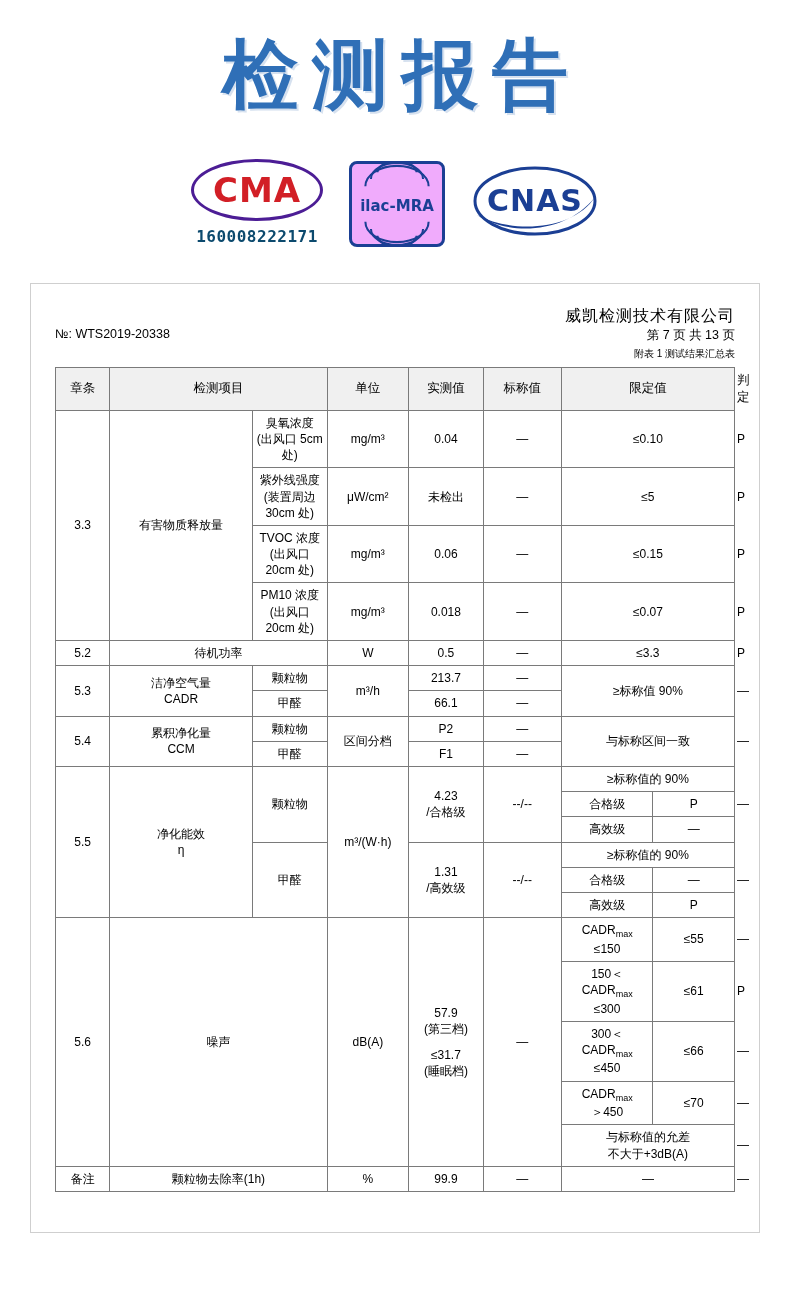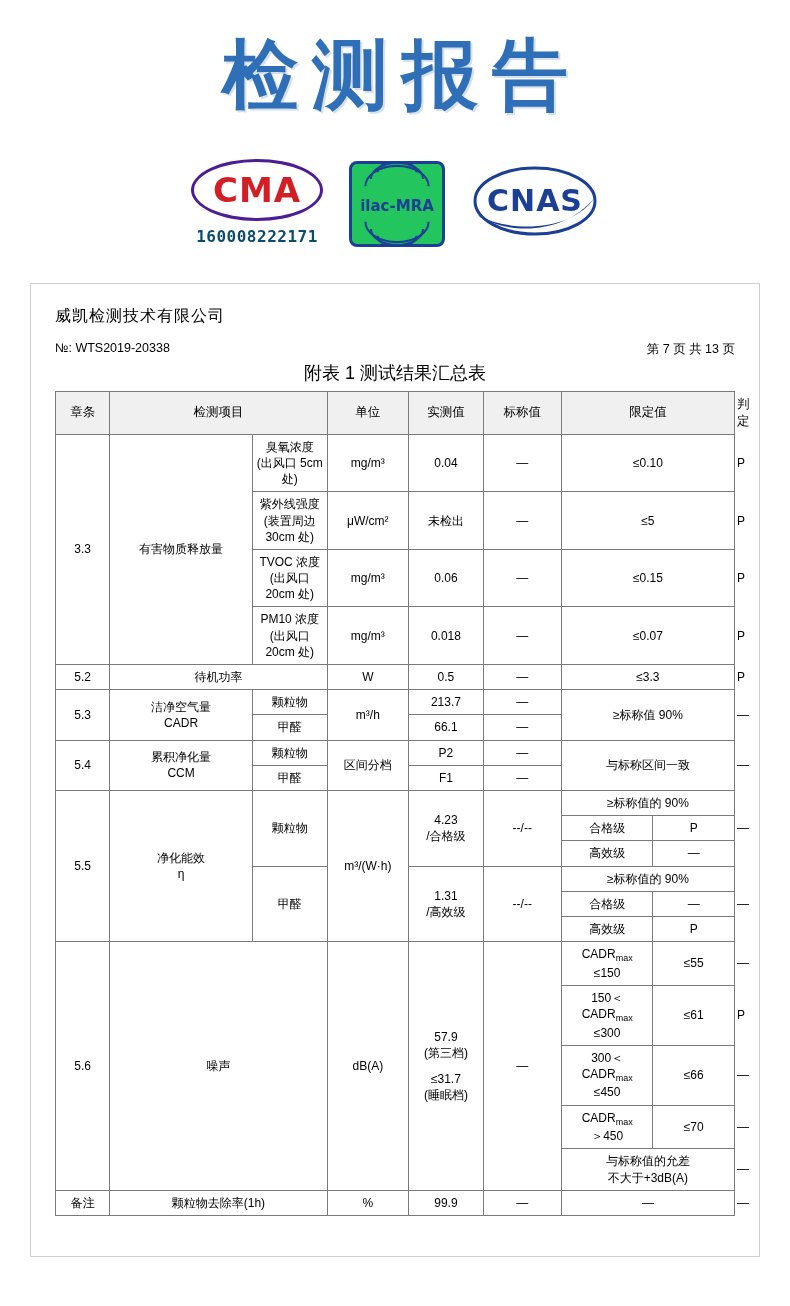--- a/index.html
+++ b/index.html
@@ -65,21 +65,21 @@
   }
 
   
   .ilac-wrap { width: 96px; padding-top: 2px; }
   .ilac-box {
     width: 96px; height: 86px;
     border: 3px solid #1b3f94;
     border-radius: 8px;
     position: relative;
     overflow: hidden;
-    background: #22c55e;
+    background: #f0abfc;
   }
   .ilac-arcs {
     position: absolute; left: 0; top: 0; width: 100%; height: 100%;
   }
   .ilac-label {
     position: absolute; left: 0; right: 0; top: 33px;
     font-family: "DejaVu Sans", sans-serif;
     font-size: 15px; font-weight: bold; color: #1b3f94;
     letter-spacing: 0px;
   }
@@ -95,40 +95,39 @@
   }
 
   
   .report {
     margin: 36px 30px 0 30px;
     border: 1px solid #cfcfcf;
     background: #fff;
     padding: 22px 24px 40px 24px;
   }
   .company {
-    text-align: left;
+    text-align: right;
     font-size: 16px;
     color: #000;
     letter-spacing: 1px;
-    margin-bottom: 14px;
   }
   .meta-row {
     display: flex;
     justify-content: space-between;
     align-items: flex-start;
     font-size: 12.5px;
     color: #000;
     position: relative;
     height: 18px;
   }
   .meta-left { white-space: nowrap; }
   .meta-right { white-space: nowrap; }
   .subtable-title {
-    text-align: center;
-    font-size: 18px;
+    text-align: right;
+    font-size: 10px;
     margin: 2px 0 6px 0;
   }
 
   
   table.results {
     width: 100%;
     border-collapse: collapse;
     font-size: 12px;
     color: #000;
     table-layout: fixed;

